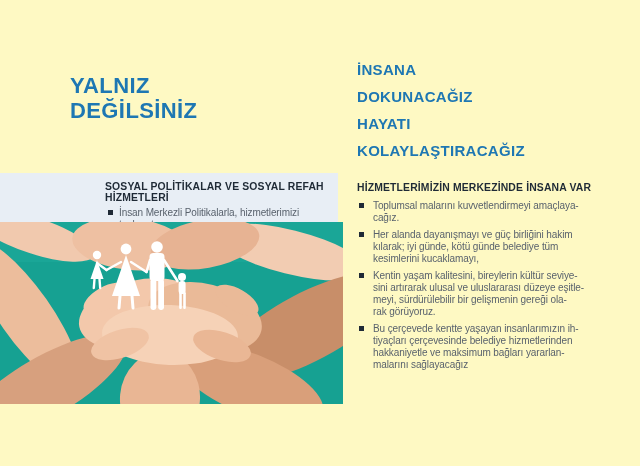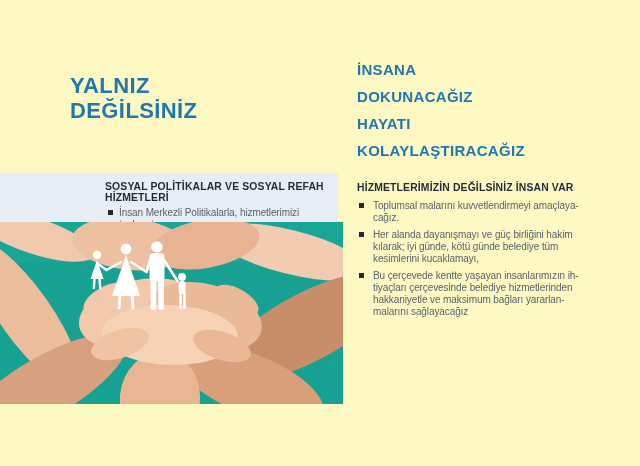--- a/index.html
+++ b/index.html
@@ -167,33 +167,40 @@
       <rect x="183.2" y="70" width="2.6" height="17" rx="1.2" stroke="none"></rect>
     </g>
   </svg>
 
   <div class="right-col">
     <h1 class="right-title lines">İNSANA
 DOKUNACAĞIZ
 HAYATI
 KOLAYLAŞTIRACAĞIZ</h1>
 
-    <div class="services-heading">HİZMETLERİMİZİN DEĞİLSİNİZ İNSAN VAR</div>
+    <div class="services-heading">HİZMETLERİMİZİN MERKEZİNDE İNSANA VAR</div>
 
     <ul class="service-list">
       <li class="bullet-item">
         <span class="bullet-square"></span>
         <span class="body-text lines">Toplumsal malarını kuvvetlendirmeyi amaçlaya-
 cağız.</span>
       </li>
       <li class="bullet-item">
         <span class="bullet-square"></span>
         <span class="body-text lines">Her alanda dayanışmayı ve güç birliğini hakim
 kılarak; iyi günde, kötü günde belediye tüm
 kesimlerini kucaklamayı,</span>
+      </li>
+      <li class="bullet-item">
+        <span class="bullet-square"></span>
+        <span class="body-text lines">Kentin yaşam kalitesini, bireylerin kültür seviye-
+sini artırarak ulusal ve uluslararası düzeye eşitle-
+meyi,  sürdürülebilir bir gelişmenin gereği ola-
+rak görüyoruz.</span>
       </li>
       <li class="bullet-item">
         <span class="bullet-square"></span>
         <span class="body-text lines">Bu çerçevede kentte yaşayan insanlarımızın ih-
 tiyaçları çerçevesinde belediye hizmetlerinden
 hakkaniyetle ve maksimum bağları yararlan-
 malarını sağlayacağız</span>
       </li>
     </ul>
   </div>

